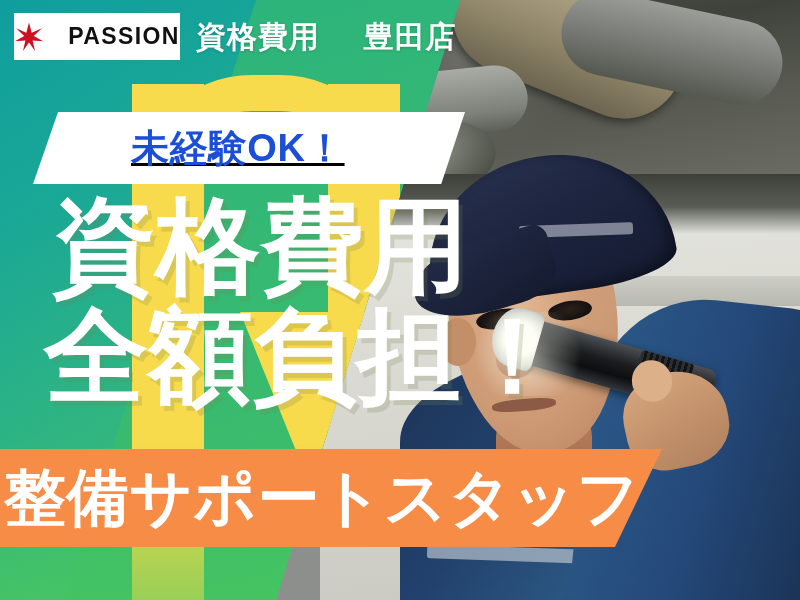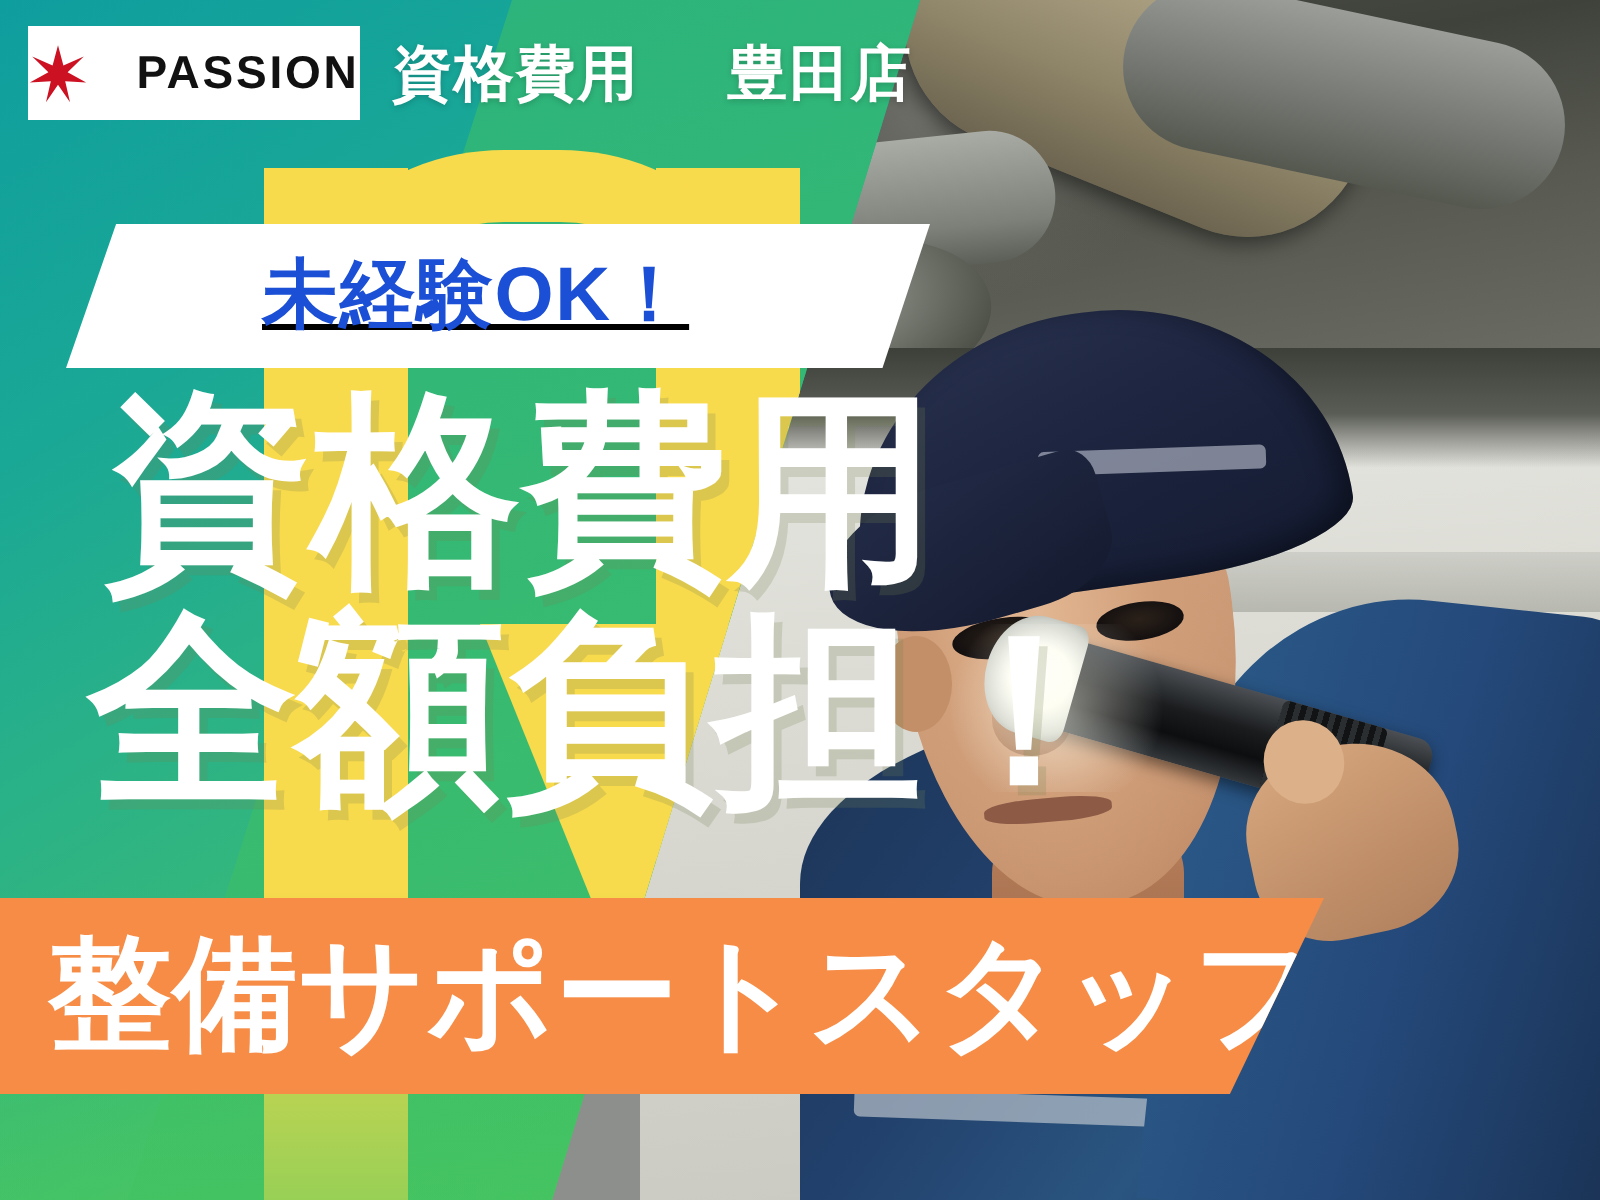--- a/index.html
+++ b/index.html
@@ -292,21 +292,21 @@
   
   .banner-orange {
     position:absolute; left:-10px; top:449px;
     width:672px; height:98px;
     background:#f68c46;
     -webkit-clip-path:polygon(0 0, 100% 0, 93% 100%, 1% 100%);
     clip-path:polygon(0 0, 100% 0, 93% 100%, 1% 100%);
     display:flex; align-items:center;
   }
   .banner-orange .txt {
-    margin-left:34px;
+    margin-left:14px;
     font-size:62px; font-weight:700; color:#ffffff;
     letter-spacing:.01em; line-height:1;
     white-space:nowrap;
     text-align:center;
   }
 </style>
 </head>
 <body>
 
 <div id="banner">

